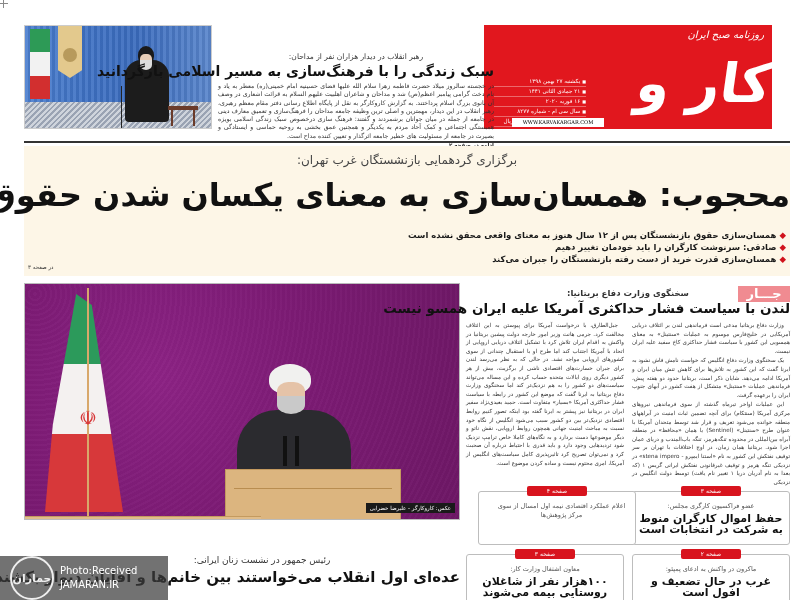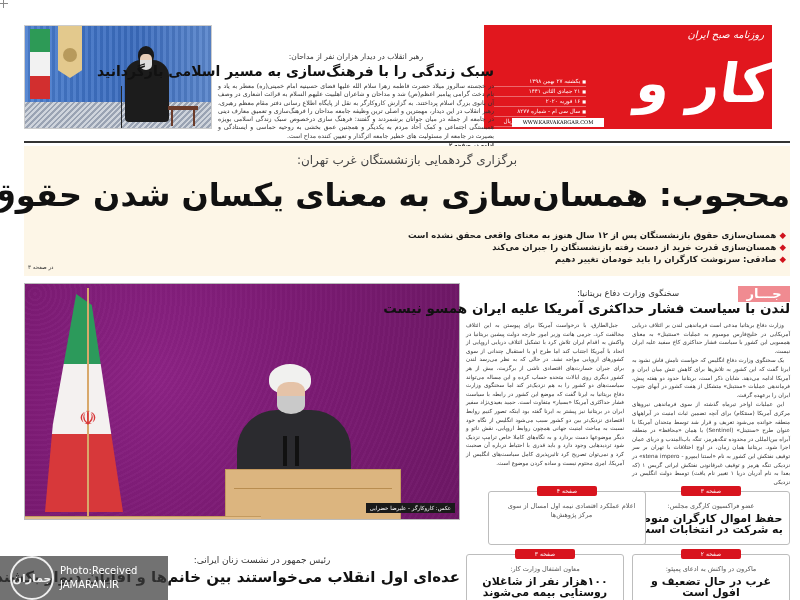--- a/index.html
+++ b/index.html
@@ -82,33 +82,33 @@
   .bottom-story .title { font-size: 15px; font-weight: bold; text-align: center; white-space: nowrap; margin-top: 3px; color: #111; }
 
   
   .watermark { position: absolute; left: 0; top: 556px; width: 168px; height: 44px; background: rgba(60,60,60,0.72); display: flex; align-items: center; }
   .watermark .logo-circle { width: 44px; height: 44px; border-radius: 50%; border: 2px solid #eee; margin-left: 10px; display: flex; align-items: center; justify-content: center; color: #eee; font-size: 11px; font-weight: bold; direction: rtl; }
   .watermark .wm-text { color: #fff; font-size: 10px; margin-left: 6px; line-height: 14px; }
 
   
   .side-article { position: absolute; left: 466px; top: 286px; width: 324px; direction: rtl; }
   .side-article .tag { position: absolute; right: 0; top: 0; width: 52px; height: 16px; background: #f08b91; color: #fff; font-size: 13px; font-weight: bold; text-align: center; line-height: 16px; }
-  .side-article .kicker { font-size: 8.5px; color: #333; text-align: center; padding-top: 2px; }
+  .side-article .kicker { font-size: 8.5px; color: #333; text-align: center; padding-top: 2px; font-weight: bold; }
   .side-article .title { font-size: 13.5px; font-weight: bold; text-align: center; white-space: nowrap; margin-top: 2px; color: #111; }
   .side-article .cols { display: flex; gap: 8px; margin-top: 5px; }
   .side-article .col { flex: 1; font-size: 5.6px; line-height: 8.6px; color: #333; text-align: justify; }
   .side-article .col p { margin-bottom: 1px; text-indent: 6px; }
 
   
   .teaser { position: absolute; width: 158px; border: 1px solid #bdbdbd; border-radius: 3px; background: #fff; direction: rtl; text-align: center; }
   .teaser .page-badge { position: absolute; left: 50%; top: -6px; transform: translateX(-50%); width: 60px; height: 10px; background: #d8141e; color: #fff; font-size: 6px; line-height: 10px; border-radius: 2px; }
   .teaser .kicker { font-size: 6.5px; color: #555; margin-top: 10px; line-height: 9px; padding: 0 4px; }
   .teaser .title { font-size: 11px; font-weight: bold; color: #111; line-height: 11px; margin-top: 2px; padding: 0 3px; }
   .t1 { left: 632px; top: 491px; height: 54px; }
-  .t2 { left: 488px; top: 491px; height: 54px; padding-left: 9px; }
+  .t2 { left: 478px; top: 491px; height: 54px; padding-left: 9px; }
   .t3 { left: 632px; top: 554px; height: 50px; }
   .t4 { left: 466px; top: 554px; height: 50px; }
 </style>
 </head>
 <body>
 
 <div class="crosshair"></div>
 
 <div class="masthead">
   <div class="tagline">روزنامه صبح ایران</div>
@@ -150,22 +150,22 @@
   <div class="cont">ادامه در صفحه ۲</div>
 </div>
 
 <div class="rule-top"></div>
 
 <div class="lead-band">
   <div class="kicker">برگزاری گردهمایی بازنشستگان غرب تهران:</div>
   <div class="headline">محجوب: همسان‌سازی به معنای یکسان شدن حقوق نیست</div>
   <ul class="bullets">
     <li><span class="dot">◆</span><span>همسان‌سازی حقوق بازنشستگان پس از ۱۲ سال هنوز به معنای واقعی محقق نشده است</span></li>
+    <li><span class="dot">◆</span><span>صادقی: سرنوشت کارگران را باید خودمان تغییر دهیم</span></li>
     <li><span class="dot">◆</span><span>همسان‌سازی قدرت خرید از دست رفته بازنشستگان را جبران می‌کند</span></li>
-    <li><span class="dot">◆</span><span>صادقی: سرنوشت کارگران را باید خودمان تغییر دهیم</span></li>
   </ul>
   <div class="page-ref">در صفحه ۳</div>
 </div>
 
 <div class="main-photo">
   <div class="texture"></div>
   <div class="flag">
       <div class="g"></div>
       <div class="w"></div>
       <div class="r"></div>

